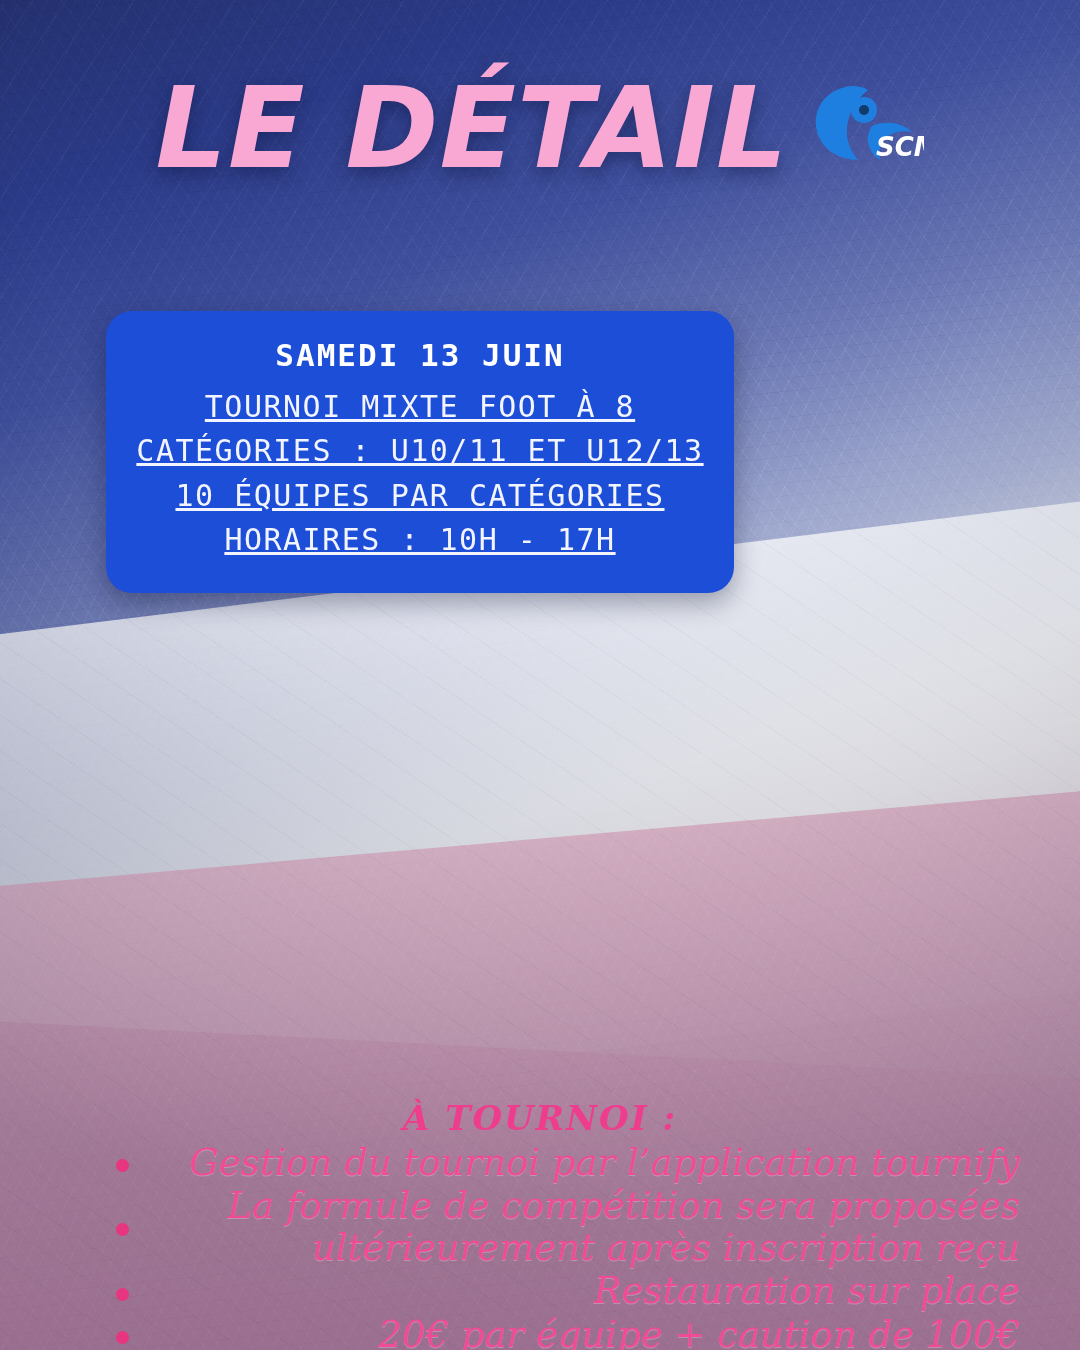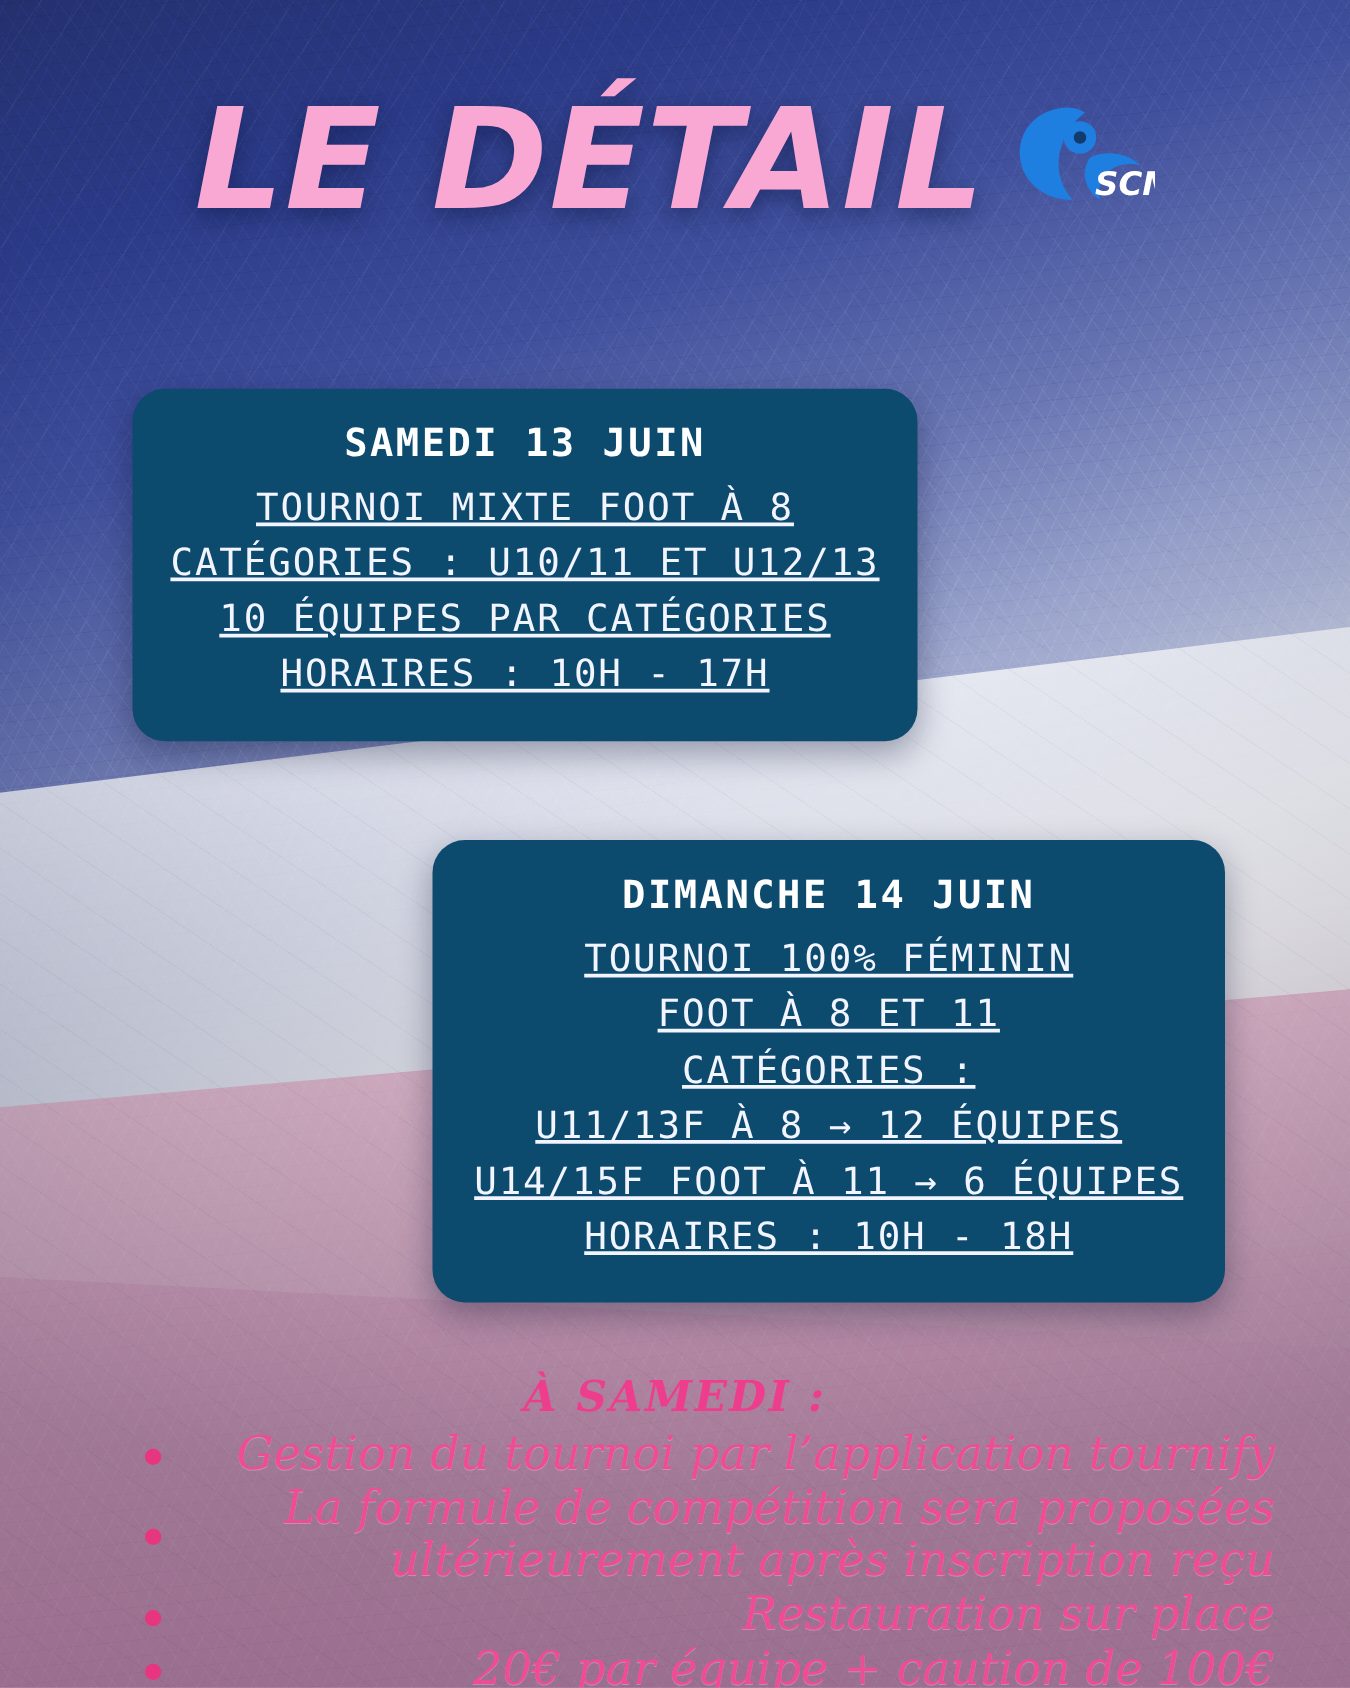--- a/index.html
+++ b/index.html
@@ -130,21 +130,21 @@
     position: relative;
     width: 118px;
     height: 96px;
     flex: 0 0 auto;
   }
   .logo svg { display: block; }
 
   
   .card {
     position: absolute;
-    background: #0c4a6e;
+    background: #1d4ed8;
     border-radius: 26px;
     box-shadow: 0 10px 26px rgba(8,14,46,.35);
     padding: 26px 24px 30px;
     box-sizing: border-box;
   }
   .card .card-title {
     font-family: "DejaVu Sans Mono", monospace;
     font-weight: bold;
     color: #ffffff;
     font-size: 31px;
@@ -249,32 +249,23 @@
     </div>
 
     <div class="card" id="card-saturday">
       <div class="card-title">SAMEDI 13 JUIN</div>
       <div class="line">TOURNOI MIXTE FOOT À 8</div>
       <div class="line">CATÉGORIES : U10/11 ET U12/13</div>
       <div class="line">10 ÉQUIPES PAR CATÉGORIES</div>
       <div class="line">HORAIRES : 10H - 17H</div>
     </div>
 
-    <div class="card" id="card-sunday">
-      <div class="card-title">DIMANCHE 14 JUIN</div>
-      <div class="line">TOURNOI 100% FÉMININ</div>
-      <div class="line">FOOT À 8 ET 11</div>
-      <div class="line">CATÉGORIES :</div>
-      <div class="line">U11/13F À 8 → 12 ÉQUIPES</div>
-      <div class="line">U14/15F FOOT À 11 → 6 ÉQUIPES</div>
-      <div class="line">HORAIRES : 10H - 18H</div>
-    </div>
 
     <div class="notes">
-      <div class="notes-title">À SAMEDI :</div>
+      <div class="notes-title">À TOURNOI :</div>
 
       <div class="note-row">
         <span class="bullet"></span>
         <span class="note-text">Gestion du tournoi par l’application tournify</span>
       </div>
 
       <div class="note-row">
         <span class="bullet"></span>
         <span class="note-text two-line" style="white-space:pre-line">La formule de compétition sera proposées
 ultérieurement après inscription reçu</span>

